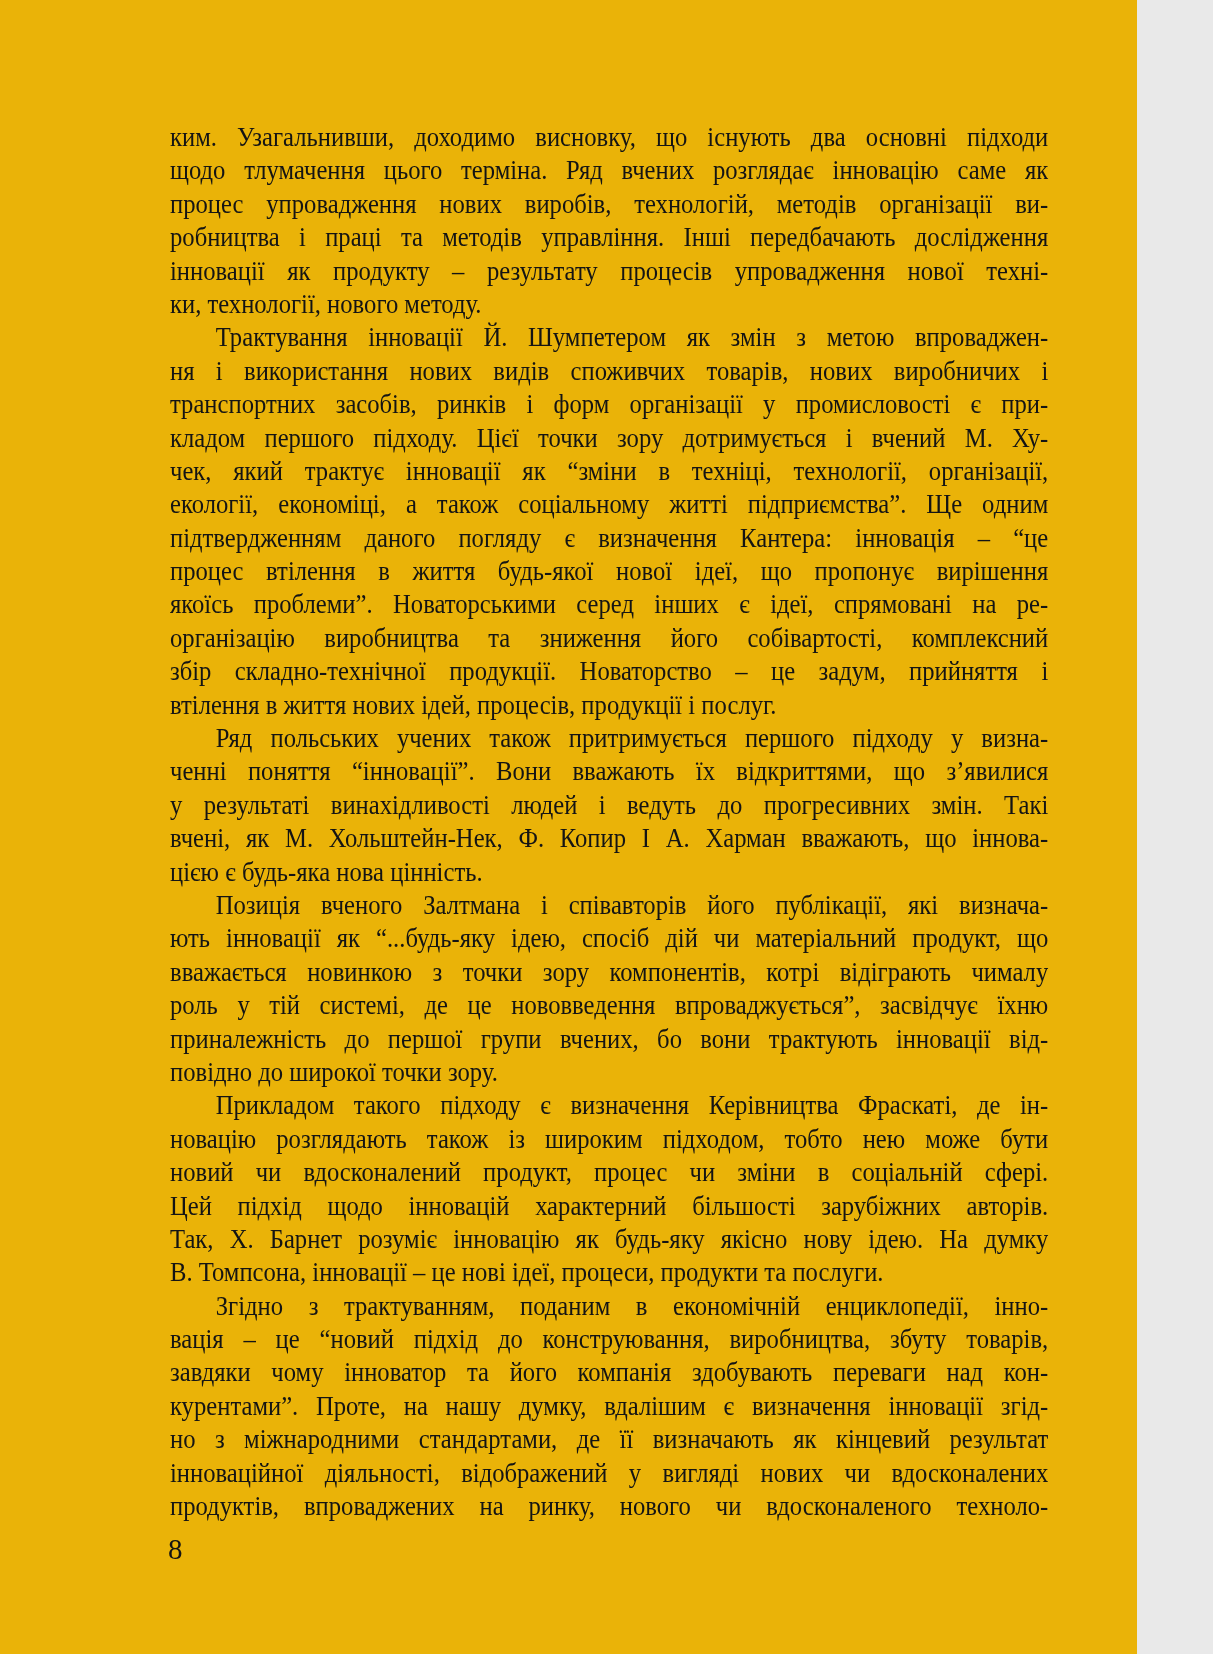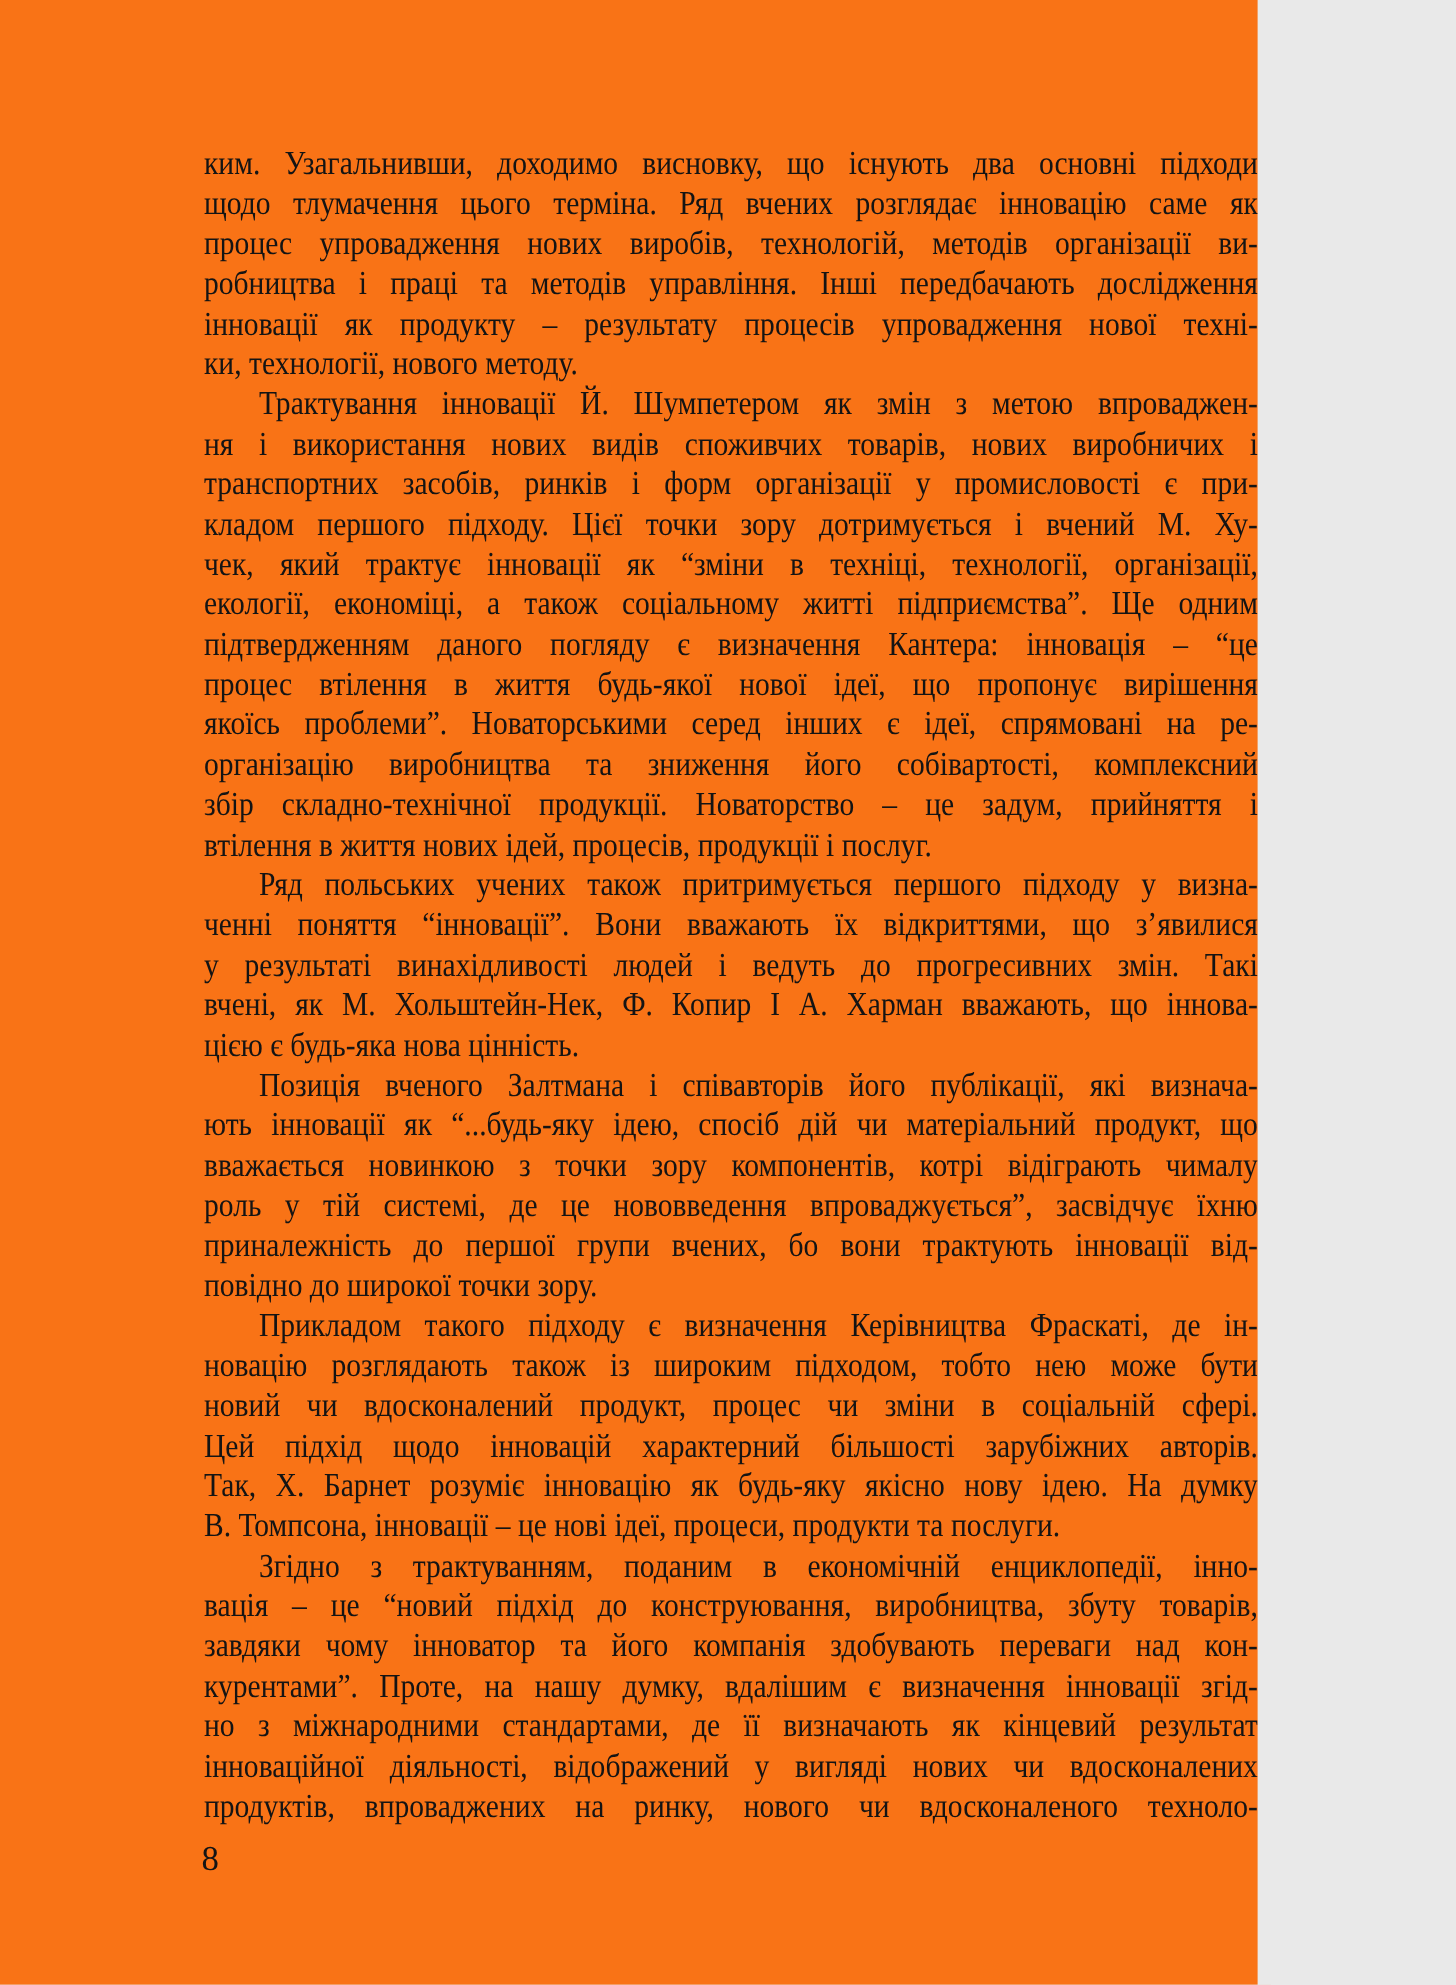--- a/index.html
+++ b/index.html
@@ -2,23 +2,23 @@
 <html><head>
 <meta charset="utf-8">
 <style>
   html, body {
     margin: 0;
     padding: 0;
     background: #e9e9e9;
   }
   .page {
     position: relative;
-    width: 1048px;
+    width: 1137px;
     height: 1654px;
-    background: #f97316;
+    background: #eab308;
     overflow: hidden;
     font-family: "Liberation Serif", "DejaVu Serif", serif;
     color: #141414;
   }
   .text-block {
     position: absolute;
     left: 170px;
     top: 120px;
     width: 998px;                 
     transform: scaleX(0.88);

